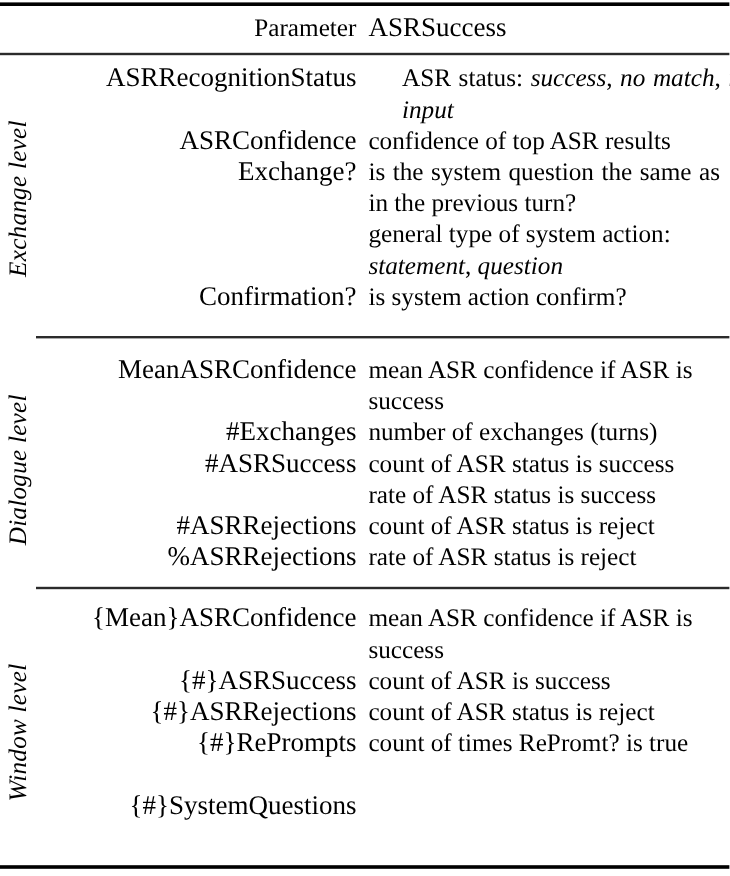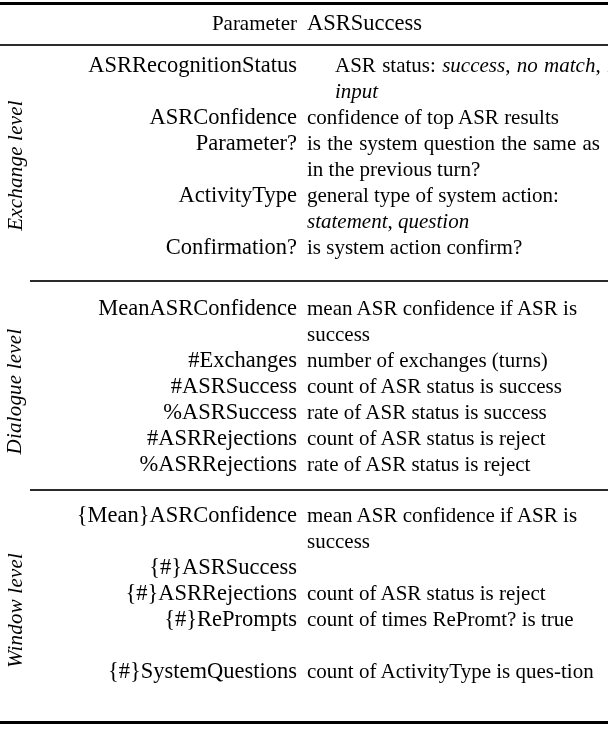--- a/index.html
+++ b/index.html
@@ -157,25 +157,24 @@
     <div class="rows">
         <div class="row" style="height: 52px; padding-left: 28px;">
           <div class="cell-param">ASRRecognitionStatus</div>
           <div class="cell-desc"><span>ASR status: </span><i>success</i><span>, </span><i>no match</i><span>, </span><i>no input</i></div>
         </div>
         <div class="row" style="height: 26px;">
           <div class="cell-param">ASRConfidence</div>
           <div class="cell-desc nojust"><span>confidence of top ASR results</span></div>
         </div>
         <div class="row" style="height: 52px;">
-          <div class="cell-param">Parameter?</div>
+          <div class="cell-param">Exchange?</div>
           <div class="cell-desc"><span>is the system question the same as in the previous turn?</span></div>
         </div>
         <div class="row" style="height: 52px;">
-          <div class="cell-param">ActivityType</div>
           <div class="cell-desc nojust"><span>general type of system action: </span><i>statement</i><span>, </span><i>question</i></div>
         </div>
         <div class="row" style="height: 26px;">
           <div class="cell-param">Confirmation?</div>
           <div class="cell-desc nojust"><span>is system action confirm?</span></div>
         </div>
       </div>
   </div>
 
   <div class="rule rule-thin rule-partial" id="rule-exchange"></div>
@@ -191,21 +190,20 @@
         </div>
         <div class="row" style="height: 26px;">
           <div class="cell-param">#Exchanges</div>
           <div class="cell-desc nojust"><span>number of exchanges (turns)</span></div>
         </div>
         <div class="row" style="height: 26px;">
           <div class="cell-param">#ASRSuccess</div>
           <div class="cell-desc nojust"><span>count of ASR status is success</span></div>
         </div>
         <div class="row" style="height: 26px;">
-          <div class="cell-param">%ASRSuccess</div>
           <div class="cell-desc nojust"><span>rate of ASR status is success</span></div>
         </div>
         <div class="row" style="height: 26px;">
           <div class="cell-param">#ASRRejections</div>
           <div class="cell-desc nojust"><span>count of ASR status is reject</span></div>
         </div>
         <div class="row" style="height: 26px;">
           <div class="cell-param">%ASRRejections</div>
           <div class="cell-desc nojust"><span>rate of ASR status is reject</span></div>
         </div>
@@ -218,31 +216,31 @@
     <div class="group-label">
       <span>Window level</span>
     </div>
     <div class="rows">
         <div class="row" style="height: 52px;">
           <div class="cell-param">{Mean}ASRConfidence</div>
           <div class="cell-desc nojust"><span>mean ASR confidence if ASR is success</span></div>
         </div>
         <div class="row" style="height: 26px;">
           <div class="cell-param">{#}ASRSuccess</div>
+          <div class="cell-desc nojust"><span>count of ASR is success</span></div>
         </div>
         <div class="row" style="height: 26px;">
           <div class="cell-param">{#}ASRRejections</div>
           <div class="cell-desc nojust"><span>count of ASR status is reject</span></div>
         </div>
         <div class="row" style="height: 52px;">
           <div class="cell-param">{#}RePrompts</div>
           <div class="cell-desc"><span>count of times RePromt? is true</span></div>
         </div>
         <div class="row" style="height: 52px;">
           <div class="cell-param">{#}SystemQuestions</div>
-          <div class="cell-desc nojust"><span>count of ActivityType is ques-tion</span></div>
         </div>
       </div>
   </div>
 
   <div class="rule rule-thick" id="rule-bottom"></div>
 
 </div>
 
 </body></html>

